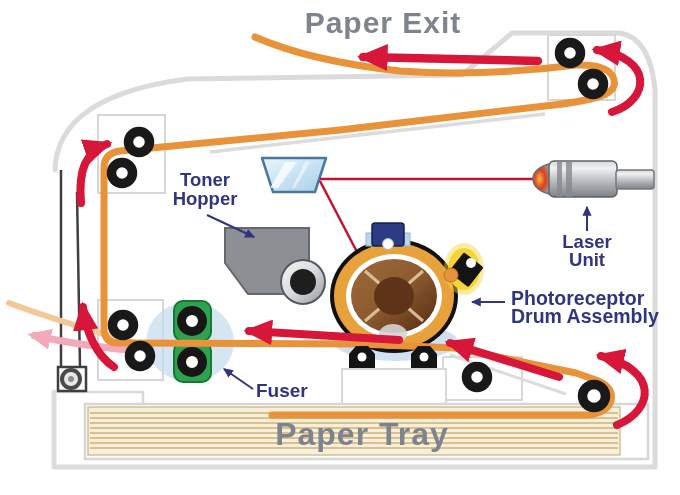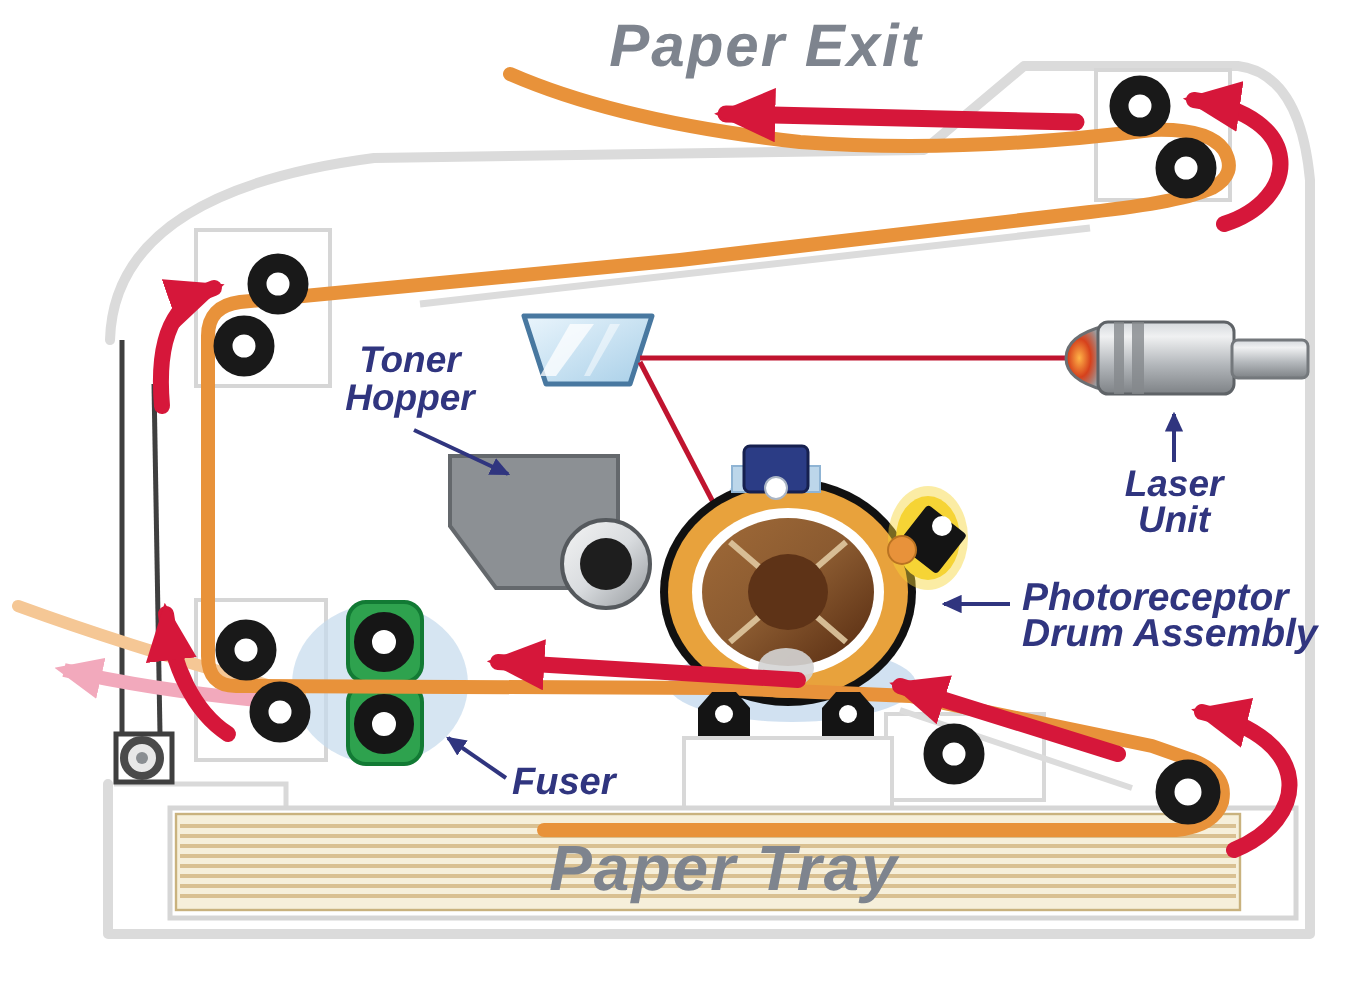--- a/index.html
+++ b/index.html
@@ -1,16 +1,16 @@
 <!DOCTYPE html>
 <html><head>
 <meta charset="utf-8">
 <style>
   html,body{margin:0;padding:0;background:#ffffff;}
-  .stage{position:relative;width:680px;height:495px;background:#ffffff;overflow:hidden;font-style:italic;}
+  .stage{position:relative;width:680px;height:495px;background:#ffffff;overflow:hidden;}
   svg{display:block;}
   text{font-family:"Liberation Sans","DejaVu Sans",sans-serif;font-weight:bold;}
   .lbl-navy{fill:#30357F;}
   .lbl-gray{fill:#7E848E;}
 </style>
 </head>
 <body>
 
 <div class="stage">
 <svg width="680" height="495" viewBox="0 0 680 495">

